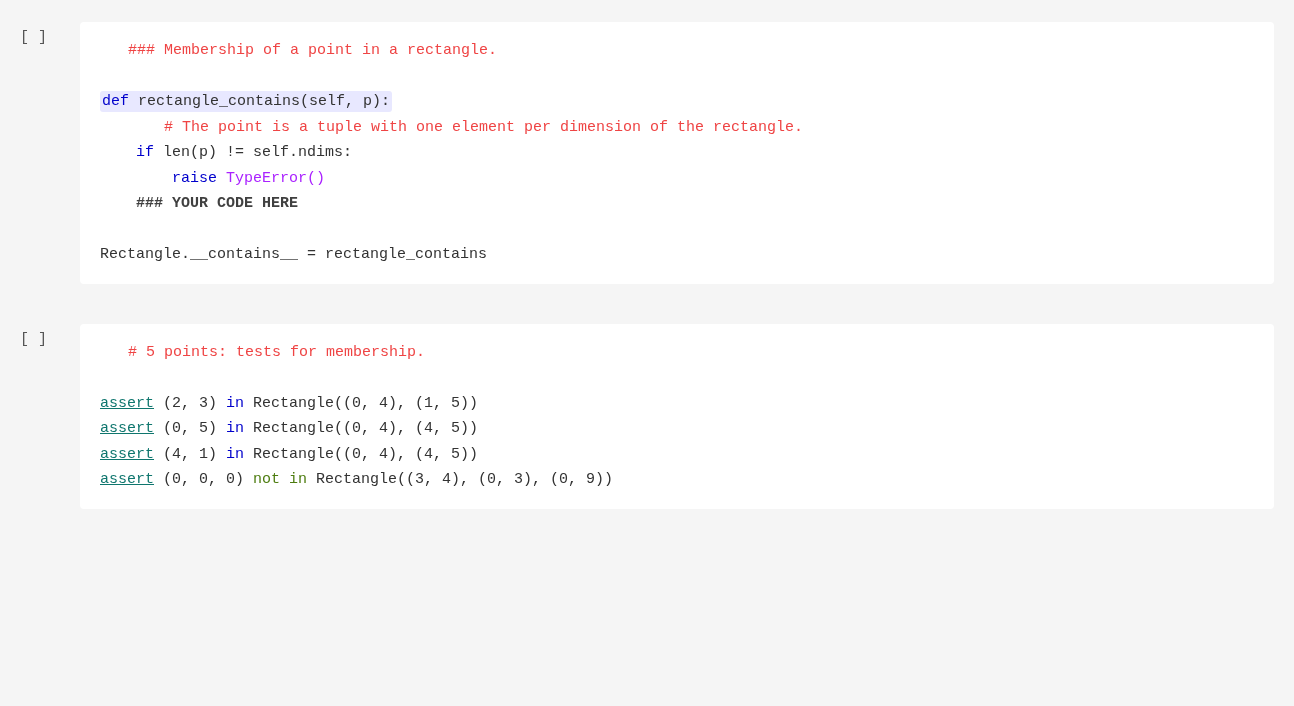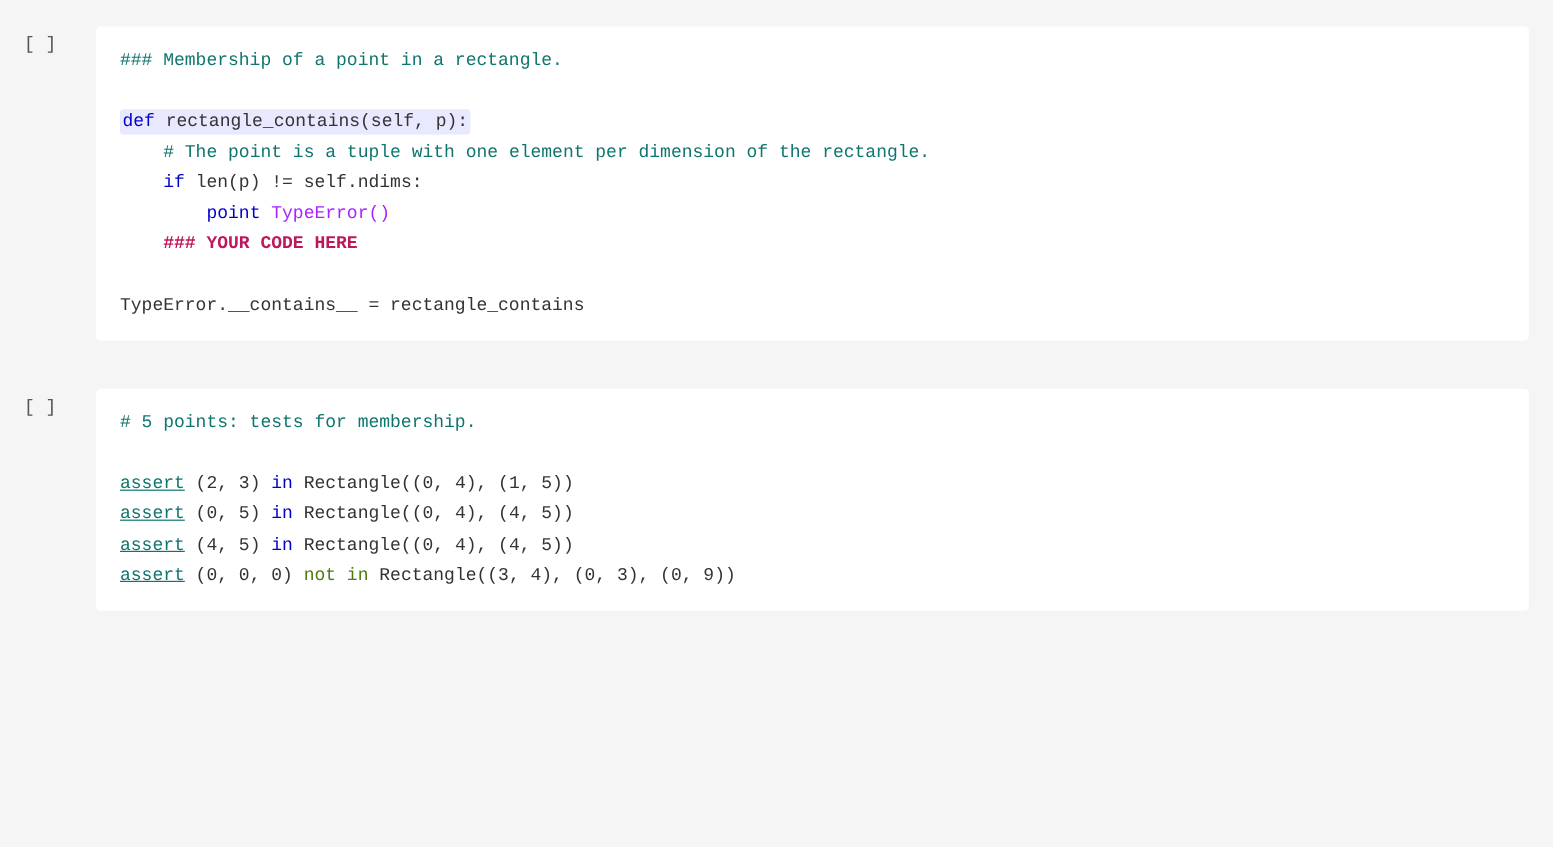--- a/index.html
+++ b/index.html
@@ -56,57 +56,57 @@
       background-color: #f5f5f5;
     }
 
     pre {
       font-family: 'Courier New', Courier, monospace;
       font-size: 15px;
       line-height: 1.7;
       white-space: pre;
     }
 
-    .c-comment { color: #0f766e; }
+    .c-comment { color: #ef4444; margin-left: 28px; }
     .c-keyword { color: #0000cc; }
     .c-exception { color: #aa22ff; text-align: right; }
     .c-highlight { background-color: #e8e8ff; border-radius: 3px; padding: 2px 2px; }
     .c-assert { color: #0f766e; text-decoration: underline; }
     .c-text { color: #333333; }
     .c-in { color: #0000cc; margin-top: 16px; }
     .c-notin { color: #4d7c0f; }
-    .c-todo { color: #be185d; font-weight: bold; }
+    .c-todo { color: #404040; font-weight: bold; }
   </style>
 </head>
 <body>
 
 <div class="notebook-container">
 
   <div class="cell">
     <div class="cell-bracket">[ ]</div>
     <div class="cell-content">
       <pre><span class="c-comment">### Membership of a point in a rectangle.</span>
 
 <span class="c-highlight"><span class="c-keyword">def</span> <span class="c-text">rectangle_contains(self, p):</span></span>
     <span class="c-comment"># The point is a tuple with one element per dimension of the rectangle.</span>
     <span class="c-keyword">if</span> <span class="c-text">len(p) != self.ndims:</span>
-        <span class="c-keyword">point</span> <span class="c-exception">TypeError()</span>
+        <span class="c-keyword">raise</span> <span class="c-exception">TypeError()</span>
     <span class="c-todo">### YOUR CODE HERE</span>
 
-<span class="c-text">TypeError.__contains__ = rectangle_contains</span></pre>
+<span class="c-text">Rectangle.__contains__ = rectangle_contains</span></pre>
     </div>
   </div>
 
   <div class="cell-separator"></div>
 
   <div class="cell">
     <div class="cell-bracket">[ ]</div>
     <div class="cell-content">
       <pre><span class="c-comment"># 5 points: tests for membership.</span>
 
 <span class="c-assert">assert</span><span class="c-text"> (2, 3) </span><span class="c-in">in</span><span class="c-text"> Rectangle((0, 4), (1, 5))</span>
 <span class="c-assert">assert</span><span class="c-text"> (0, 5) </span><span class="c-in">in</span><span class="c-text"> Rectangle((0, 4), (4, 5))</span>
-<span class="c-assert">assert</span><span class="c-text"> (4, 5) </span><span class="c-in">in</span><span class="c-text"> Rectangle((0, 4), (4, 5))</span>
+<span class="c-assert">assert</span><span class="c-text"> (4, 1) </span><span class="c-in">in</span><span class="c-text"> Rectangle((0, 4), (4, 5))</span>
 <span class="c-assert">assert</span><span class="c-text"> (0, 0, 0) </span><span class="c-notin">not in</span><span class="c-text"> Rectangle((3, 4), (0, 3), (0, 9))</span></pre>
     </div>
   </div>
 
 </div>
 
 </body></html>

